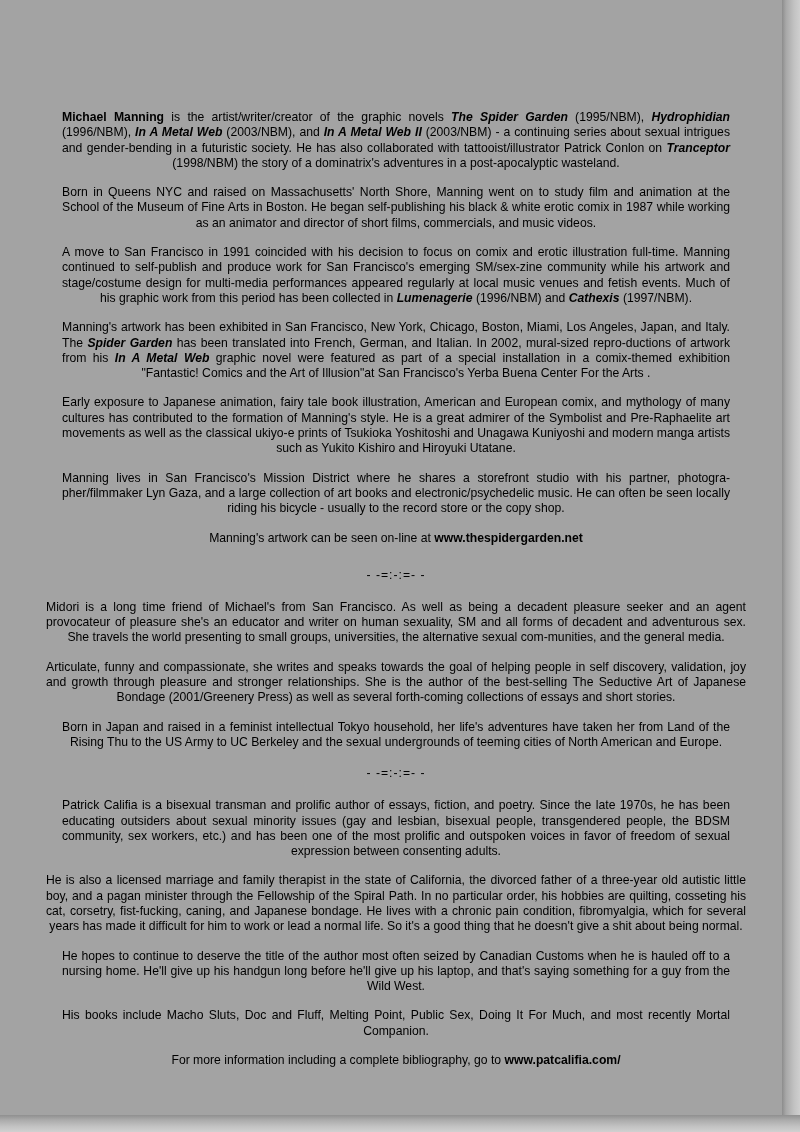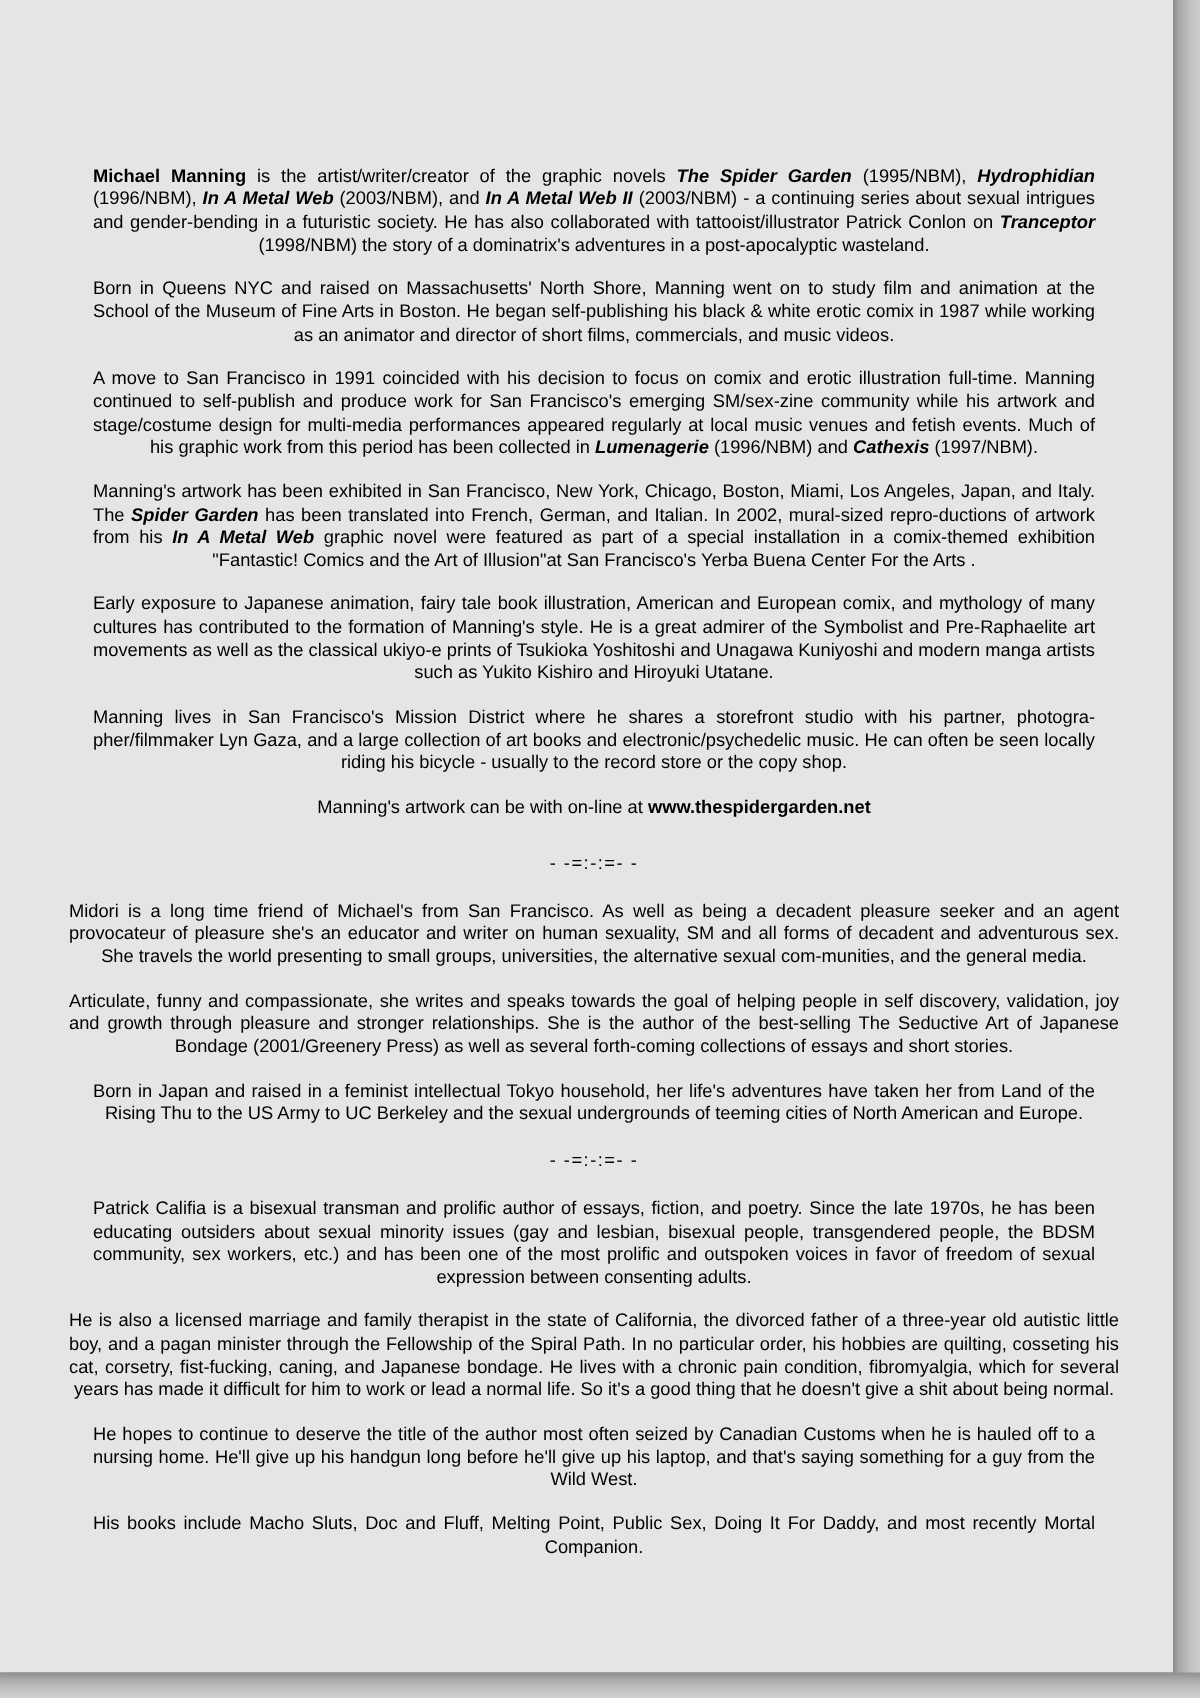--- a/index.html
+++ b/index.html
@@ -12,21 +12,21 @@
     height: 1132px;
     overflow: hidden;
     font-family: "Liberation Sans", sans-serif;
   }
   #page {
     position: absolute;
     left: 0;
     top: 0;
     width: 782px;
     height: 1115px;
-    background: #e5e5e5;
+    background: #a3a3a3;
     box-shadow: 2px 2px 4px rgba(0,0,0,0.35);
   }
   #page-edge-right {
     position: absolute;
     left: 782px;
     top: 0;
     width: 18px;
     height: 1132px;
     background: linear-gradient(to right, #8c8c8c 0px, #a8a8a8 4px, #c2c2c2 12px, #cfcfcf 18px);
   }
@@ -86,39 +86,42 @@
 
     <p class="just indent-narrow">
       <span>Manning's artwork has been exhibited in San Francisco, New York, Chicago, Boston, Miami, Los Angeles, Japan, and Italy. The </span><span class="bolditalic">Spider Garden</span><span> has been translated into French, German, and Italian. In 2002, mural-sized repro-ductions of artwork from his </span><span class="bolditalic">In A Metal Web</span><span> graphic novel were featured as part of a special installation in a comix-themed exhibition "Fantastic! Comics and the Art of Illusion"at San Francisco's Yerba Buena Center For the Arts .</span>
     </p>
 
     <p class="just indent-narrow">Early exposure to Japanese animation, fairy tale book illustration, American and European comix, and mythology of many cultures has contributed to the formation of Manning's style. He is a great admirer of the Symbolist and Pre-Raphaelite art movements as well as the classical ukiyo-e prints of Tsukioka Yoshitoshi and Unagawa Kuniyoshi and modern manga artists such as Yukito Kishiro and Hiroyuki Utatane.</p>
 
     <p class="just indent-narrow">Manning lives in San Francisco's Mission District where he shares a storefront studio with his partner, photogra-pher/filmmaker Lyn Gaza, and a large collection of art books and electronic/psychedelic music. He can often be seen locally riding his bicycle - usually to the record store or the copy shop.</p>
 
     <p class="gap-lg">
-      <span>Manning's artwork can be with on-line at </span><span class="url">www.thespidergarden.net</span>
+      <span>Manning's artwork can be seen on-line at </span><span class="url">www.thespidergarden.net</span>
     </p>
 
     <div class="sep">- -=:-:=- -</div>
 
     <p class="just">Midori is a long time friend of Michael's from San Francisco. As well as being a decadent pleasure seeker and an agent provocateur of pleasure she's an educator and writer on human sexuality, SM and all forms of decadent and adventurous sex. She travels the world presenting to small groups, universities, the alternative sexual com-munities, and the general media.</p>
 
     <p class="just">Articulate, funny and compassionate, she writes and speaks towards the goal of helping people in self discovery, validation, joy and growth through pleasure and stronger relationships. She is the author of the best-selling The Seductive Art of Japanese Bondage (2001/Greenery Press) as well as several forth-coming collections of essays and short stories.</p>
 
     <p class="just indent-narrow">Born in Japan and raised in a feminist intellectual Tokyo household, her life's adventures have taken her from Land of the Rising Thu to the US Army to UC Berkeley and the sexual undergrounds of teeming cities of North American and Europe.</p>
 
 
     <div class="sep">- -=:-:=- -</div>
 
     <p class="just indent-narrow">Patrick Califia is a bisexual transman and prolific author of essays, fiction, and poetry. Since the late 1970s, he has been educating outsiders about sexual minority issues (gay and lesbian, bisexual people, transgendered people, the BDSM community, sex workers, etc.) and has been one of the most prolific and outspoken voices in favor of freedom of sexual expression between consenting adults.</p>
 
     <p class="just">He is also a licensed marriage and family therapist in the state of California, the divorced father of a three-year old autistic little boy, and a pagan minister through the Fellowship of the Spiral Path. In no particular order, his hobbies are quilting, cosseting his cat, corsetry, fist-fucking, caning, and Japanese bondage. He lives with a chronic pain condition, fibromyalgia, which for several years has made it difficult for him to work or lead a normal life. So it's a good thing that he doesn't give a shit about being normal.</p>
 
     <p class="just indent-narrow">He hopes to continue to deserve the title of the author most often seized by Canadian Customs when he is hauled off to a nursing home. He'll give up his handgun long before he'll give up his laptop, and that's saying something for a guy from the Wild West.</p>
 
-    <p class="just indent-narrow">His books include Macho Sluts, Doc and Fluff, Melting Point, Public Sex, Doing It For Daddy, and most recently Mortal Companion.</p>
+    <p class="just indent-narrow">His books include Macho Sluts, Doc and Fluff, Melting Point, Public Sex, Doing It For Much, and most recently Mortal Companion.</p>
 
+    <p>
+      <span>For more information including a complete bibliography, go to </span><span class="url">www.patcalifia.com/</span>
+    </p>
 
   </div>
 </div>
 <div id="page-edge-right"></div>
 <div id="page-edge-bottom"></div>
 
 </body></html>

